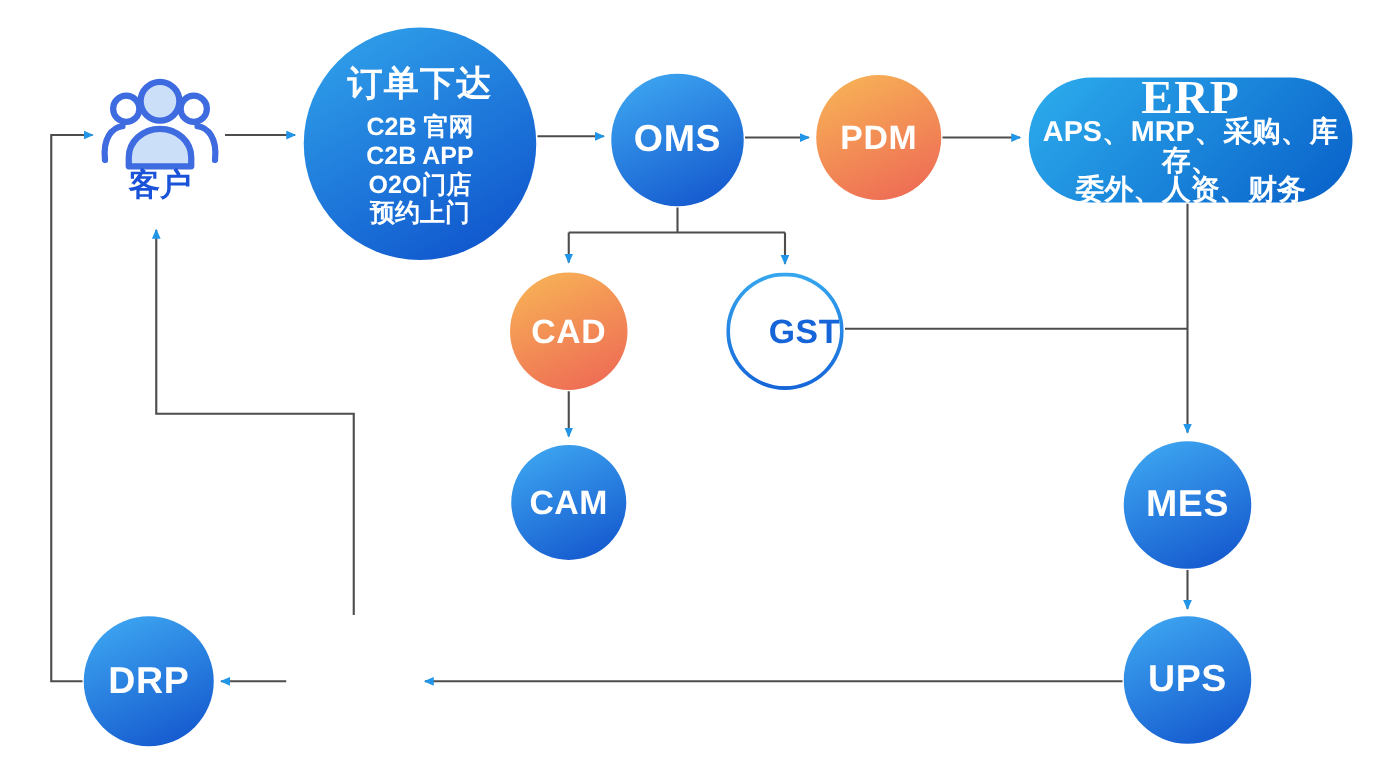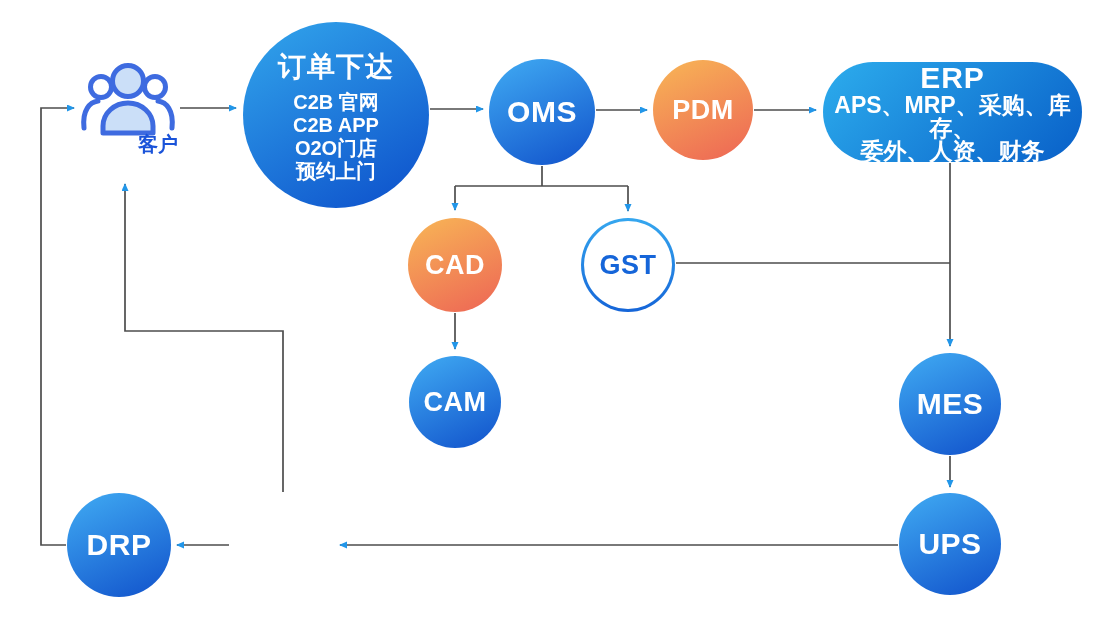--- a/index.html
+++ b/index.html
@@ -16,30 +16,31 @@
   .circle { border-radius:50%; }
   .blue-grad   { background:linear-gradient(155deg,#3ea7f1 5%,#1356cd 95%); }
   .big-blue    { background:linear-gradient(150deg,#2f9fe9 8%,#0f55cd 92%); }
   .orange-grad { background:linear-gradient(155deg,#f7b056 8%,#ee6b55 92%); }
   .erp-pill    { background:linear-gradient(135deg,#2ba9eb 5%,#0a63ca 95%); border-radius:50px; }
   .gst-ring {
     border:3px solid transparent;
     background:linear-gradient(#ffffff,#ffffff) padding-box,
                linear-gradient(180deg,#35a7ef,#1565d8) border-box;
     color:#1565d9;
+    align-items:flex-end;
   }
   .node-label-lg { font-size:30px; letter-spacing:0.5px; }
   .node-label-md { font-size:27px; letter-spacing:0.5px; }
   .order-title { font-size:28px; margin-bottom:5px; letter-spacing:1px; }
   .order-line  { font-size:20px; line-height:23px; font-weight:700; }
-  .erp-title   { font-size:30px; line-height:32px; letter-spacing:1px; }
+  .erp-title   { font-size:38px; line-height:32px; letter-spacing:1px;font-family:Liberation Serif, serif; }
   .erp-line    { font-size:23px; line-height:23px; font-weight:700; }
   .customer-label {
     position:absolute; left:78px; top:131px; width:100px;
-    text-align:right; font-size:20px; font-weight:700; color:#1a53d9;
+    text-align:center; font-size:25px; font-weight:700; color:#1a53d9;
   }
 </style>
 </head>
 <body>
 
 <div class="canvas">
 
   <svg class="connectors" viewBox="0 0 1099 626" xmlns="http://www.w3.org/2000/svg">
     <defs>
       <marker id="ah" markerWidth="9" markerHeight="8" refX="7" refY="3.5" orient="auto" markerUnits="userSpaceOnUse">

